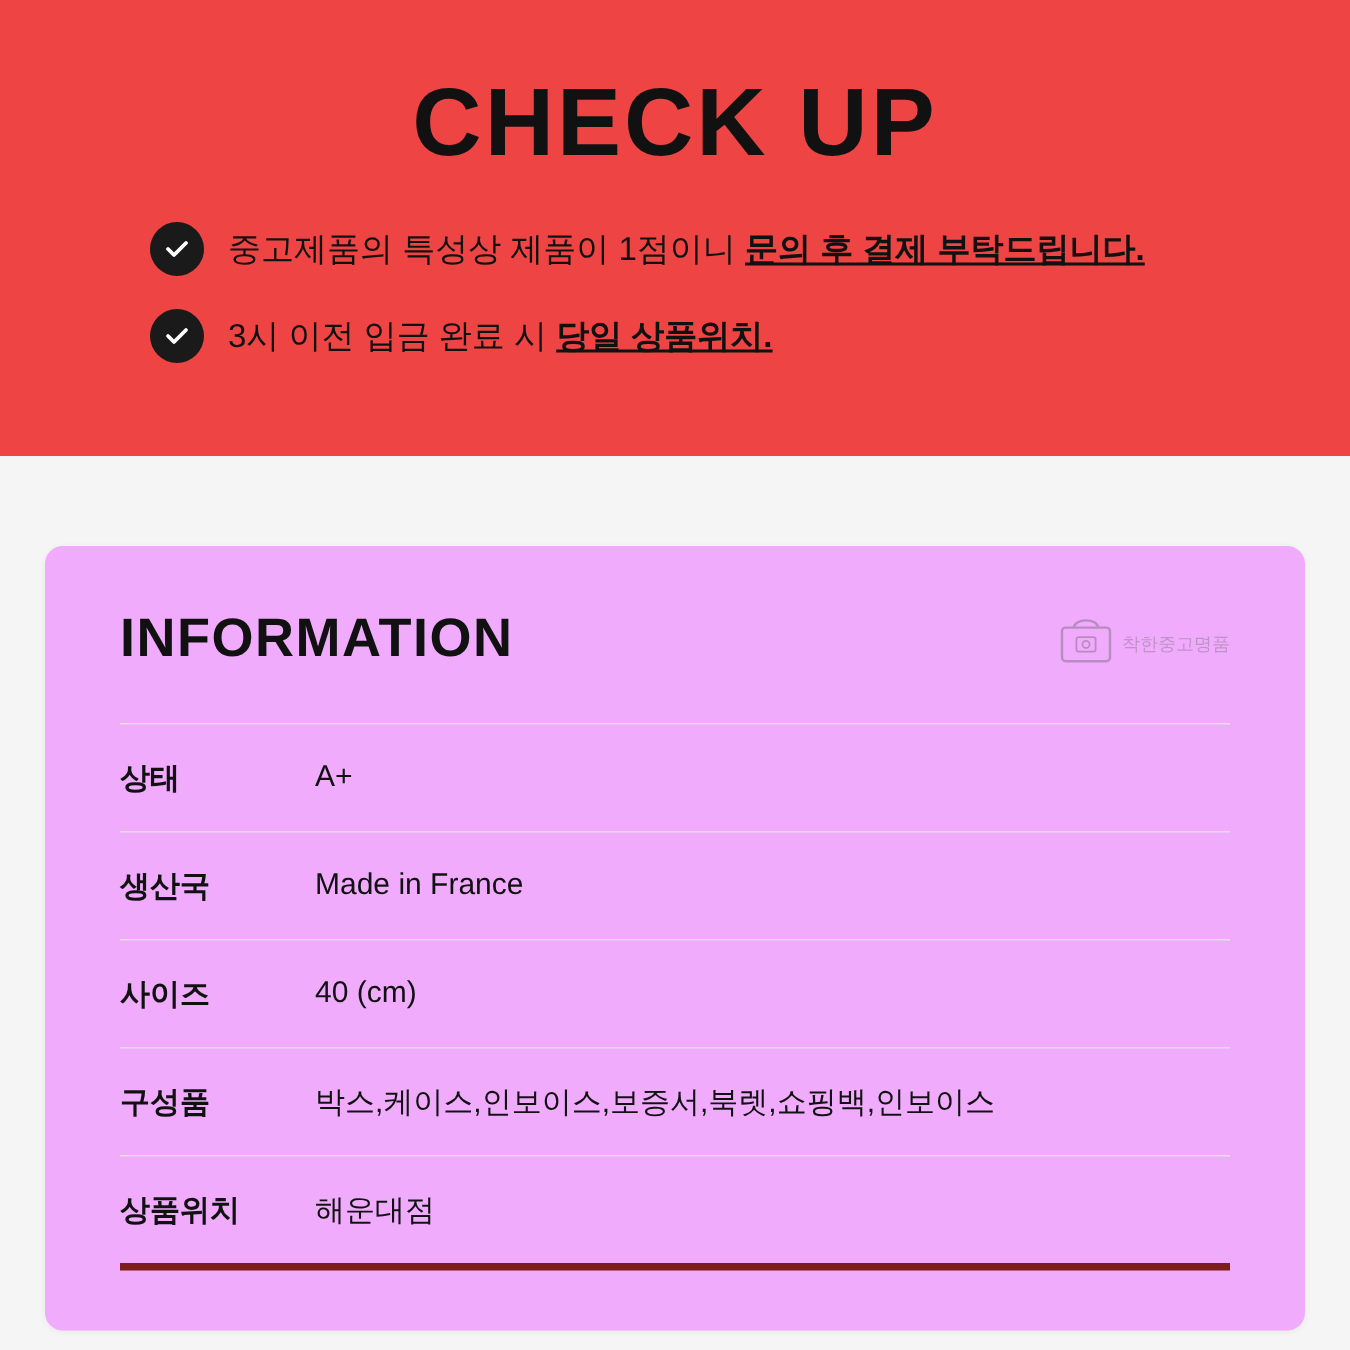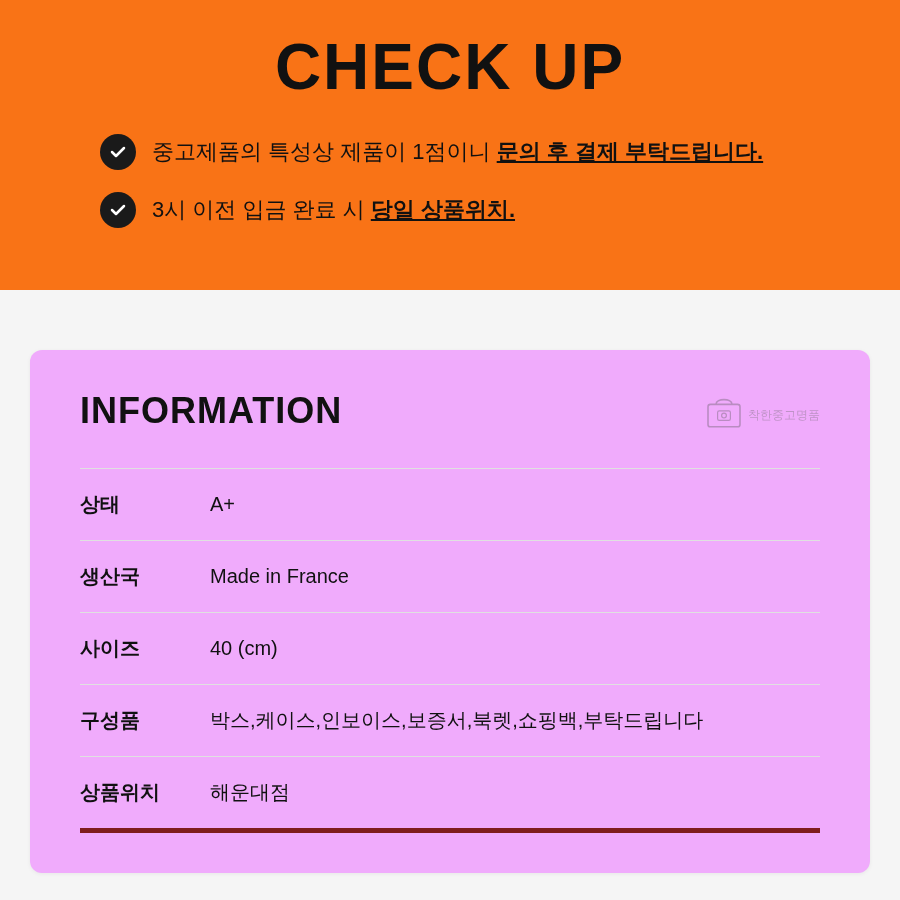--- a/index.html
+++ b/index.html
@@ -9,22 +9,22 @@
     }
 
     body {
       font-family: 'Apple SD Gothic Neo', 'Malgun Gothic', sans-serif;
       background-color: #f5f5f5;
       width: 900px;
       min-height: 900px;
     }
 
     .header-section {
-      background-color: #f97316;
-      padding: 30px 40px 40px 40px;
+      background-color: #ef4444;
+      padding: 44px 40px 40px 40px;
       text-align: center;
     }
 
     .header-title {
       font-size: 64px;
       font-weight: 900;
       letter-spacing: 2px;
       color: #111;
       font-family: Arial Black, Arial, sans-serif;
       margin-bottom: 30px;
@@ -206,21 +206,21 @@
       <tr class="info-row">
         <td class="info-label">생산국</td>
         <td class="info-value">Made in France</td>
       </tr>
       <tr class="info-row">
         <td class="info-label">사이즈</td>
         <td class="info-value">40 (cm)</td>
       </tr>
       <tr class="info-row">
         <td class="info-label">구성품</td>
-        <td class="info-value">박스,케이스,인보이스,보증서,북렛,쇼핑백,부탁드립니다</td>
+        <td class="info-value">박스,케이스,인보이스,보증서,북렛,쇼핑백,인보이스</td>
       </tr>
       <tr class="info-row">
         <td class="info-label">상품위치</td>
         <td class="info-value">해운대점</td>
       </tr>
     </tbody>
   </table>
 </div>
 
 </body></html>

